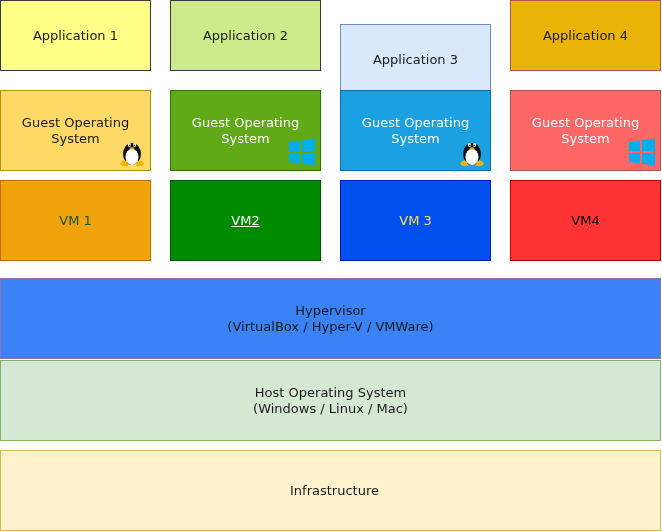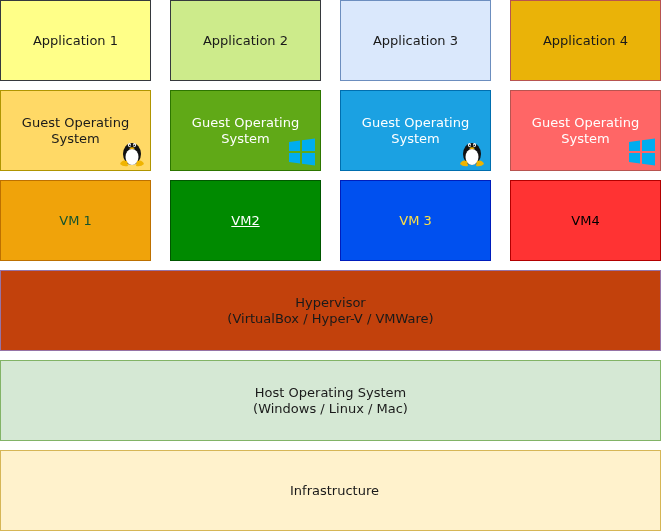--- a/index.html
+++ b/index.html
@@ -4,33 +4,33 @@
 <style>
   html, body { margin:0; padding:0; background:#ffffff; }
   body { width:662px; height:532px; position:relative; overflow:hidden;
          font-family:"DejaVu Sans", sans-serif; }
   .box { position:absolute; box-sizing:border-box; border:1px solid #333;
          display:flex; flex-direction:column; align-items:center; justify-content:center;
          text-align:center; font-size:13px; line-height:16px; color:#1a1a1a; }
   .os-icon { position:absolute; right:3px; bottom:3px; width:30px; height:30px; }
   .col0 { left:0px; } .col1 { left:170px; } .col2 { left:340px; } .col3 { left:510px; }
   .w { width:151px; }
-  .r0 { top:0px; height:81px; } .r1 { top:90px; height:81px;justify-content:center; } .r2 { top:180px; height:81px; }
+  .r0 { top:0px; height:71px; } .r1 { top:90px; height:81px;justify-content:center; } .r2 { top:180px; height:81px; }
   .wide { left:0px; width:661px; height:81px; }
 </style>
 </head>
 <body>
 
 <div class="box col0 w r0" style="background: rgb(255, 255, 136); border-color: rgb(54, 57, 61);">
     <span>Application 1</span>
   </div>
 <div class="box col1 w r0" style="background: rgb(205, 235, 139); border-color: rgb(54, 57, 61);">
     <span>Application 2</span>
   </div>
-<div class="box col2 w r0" style="background: rgb(218, 232, 252); border-color: rgb(108, 142, 191);">
+<div class="box col2 w r0" style="background: rgb(218, 232, 252); border-color: rgb(108, 142, 191); margin-top: 24px;">
     <span>Application 3</span>
   </div>
 <div class="box col3 w r0" style="background: #eab308; border-color: rgb(184, 84, 80);">
     <span>Application 4</span>
   </div>
 
 <div class="box col0 w r1" style="background: rgb(255, 217, 102); border-color: rgb(176, 149, 0); color: rgb(26, 26, 26);">
   <span>Guest Operating</span>
   <span>System</span>
   <svg class="os-icon tux" viewBox="0 0 30 30">
@@ -81,21 +81,21 @@
 <div class="box col1 w r2" style="background: rgb(0, 138, 0); border-color: rgb(0, 87, 0); color: rgb(255, 255, 255); text-decoration: underline;">
     <span>VM2</span>
   </div>
 <div class="box col2 w r2" style="background: rgb(0, 80, 239); border-color: rgb(0, 29, 188); color: #fde047;">
     <span>VM 3</span>
   </div>
 <div class="box col3 w r2" style="background: rgb(255, 51, 51); border-color: rgb(178, 0, 0); color: #000000;">
     <span>VM4</span>
   </div>
 
-<div class="box wide" style="top: 270px; background: #c2410c; border-color: rgb(150, 115, 166);">
+<div class="box wide" style="top: 278px; background: #3b82f6; border-color: rgb(150, 115, 166);">
   <span>Hypervisor</span>
   <span>(VirtualBox / Hyper-V / VMWare)</span>
 </div>
 <div class="box wide" style="top: 360px; background: rgb(213, 232, 212); border-color: rgb(130, 179, 102);">
   <span>Host Operating System</span>
   <span>(Windows / Linux / Mac)</span>
 </div>
 <div class="box wide" style="top: 450px; background: rgb(255, 242, 204); border-color: rgb(214, 182, 86); padding-left: 8px;">
   <span>Infrastructure</span>
 </div>

